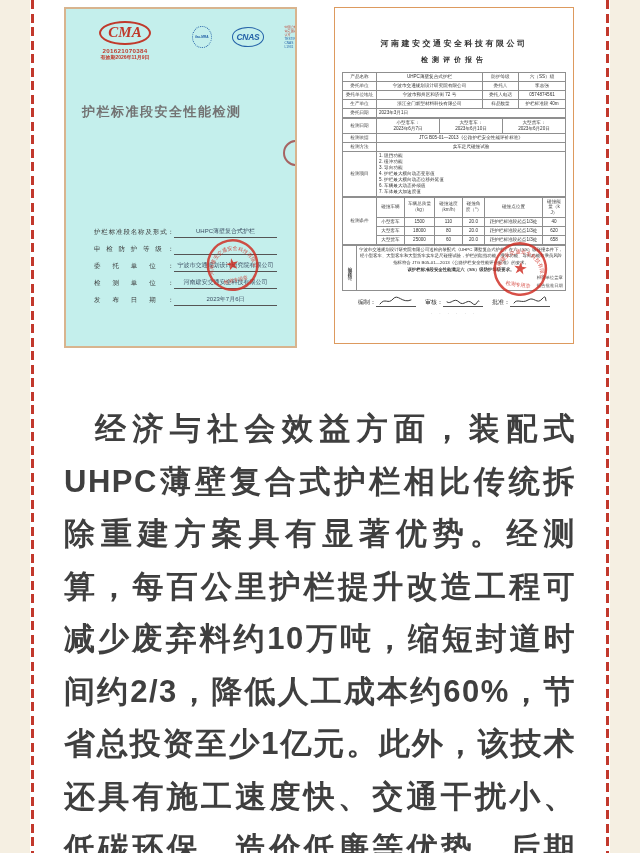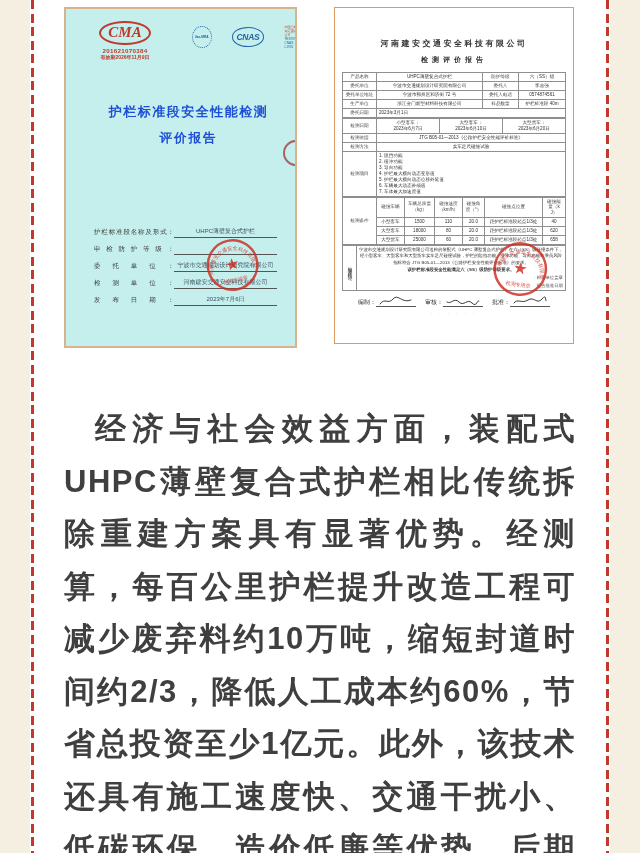--- a/index.html
+++ b/index.html
@@ -36,21 +36,21 @@
     width:22px; height:22px; border-radius:50%; border:1.5px dotted var(--logo_blue);
     display:flex; align-items:center; justify-content:center; font-size:3.2px; font-weight:bold; text-align:center;
   }
   .cnas-oval {
     border:1.5px solid var(--logo_blue); border-radius:50%; padding:4px 4px;
     font-size:8.5px; font-weight:bold; font-style:italic; letter-spacing:-.3px;
   }
   .cnas-side { font-size:3.2px; line-height:1.25; text-align:left; }
   .cnas-side div:nth-child(-n+3) { color:var(--cma_red); }
   .cnas-side div:nth-child(n+4) { color:var(--logo_blue); }
-  .cert-title { position:absolute; top:94px; left:16px; right:0; text-align:center; color:#1d4ed8;
+  .cert-title { position:absolute; top:94px; left:16px; right:0; text-align:left; color:#737373;
     font-family:"Liberation Serif", serif; font-weight:bold; }
   .cert-title .t1 { font-size:13px; letter-spacing:1.5px; }
   .cert-title .t2 { font-size:12.5px; letter-spacing:2px; margin-top:9px; }
   .cert-fields { position:absolute; left:28px; right:18px; top:212px; }
   .field-row { display:flex; align-items:flex-end; height:17px; }
   .f-label { width:80px; flex:none; font-size:6.5px; color:#3c3c3c; text-align:justify; text-align-last:justify; padding-bottom:1px; }
   .f-value { flex:1; border-bottom:.6px solid #555; min-height:8px; text-align:center;
     font-size:6px; color:#3d4f63; padding-bottom:1px; white-space:nowrap; overflow:hidden; }
   .stamp { position:absolute; display:block; }
   .stamp svg circle { stroke:var(--stamp_red); fill:none; }
@@ -113,21 +113,20 @@
     <div class="cnas-side">
       <div>中国合格</div>
       <div>评定国家</div>
       <div>认可</div>
       <div>TESTING</div>
       <div>CNAS L1931</div>
     </div>
   </div>
   <div class="cert-title">
     <div class="t1">护栏标准段安全性能检测</div>
-    <div class="t2">评价报告</div>
   </div>
   <div class="cert-fields">
     <div class="field-row">
       <span class="f-label">护栏标准段名称及形式：</span>
       <span class="f-value">UHPC薄壁复合式护栏</span>
     </div>
     <div class="field-row">
       <span class="f-label">申检防护等级：</span>
       <span class="f-value"></span>
     </div>

